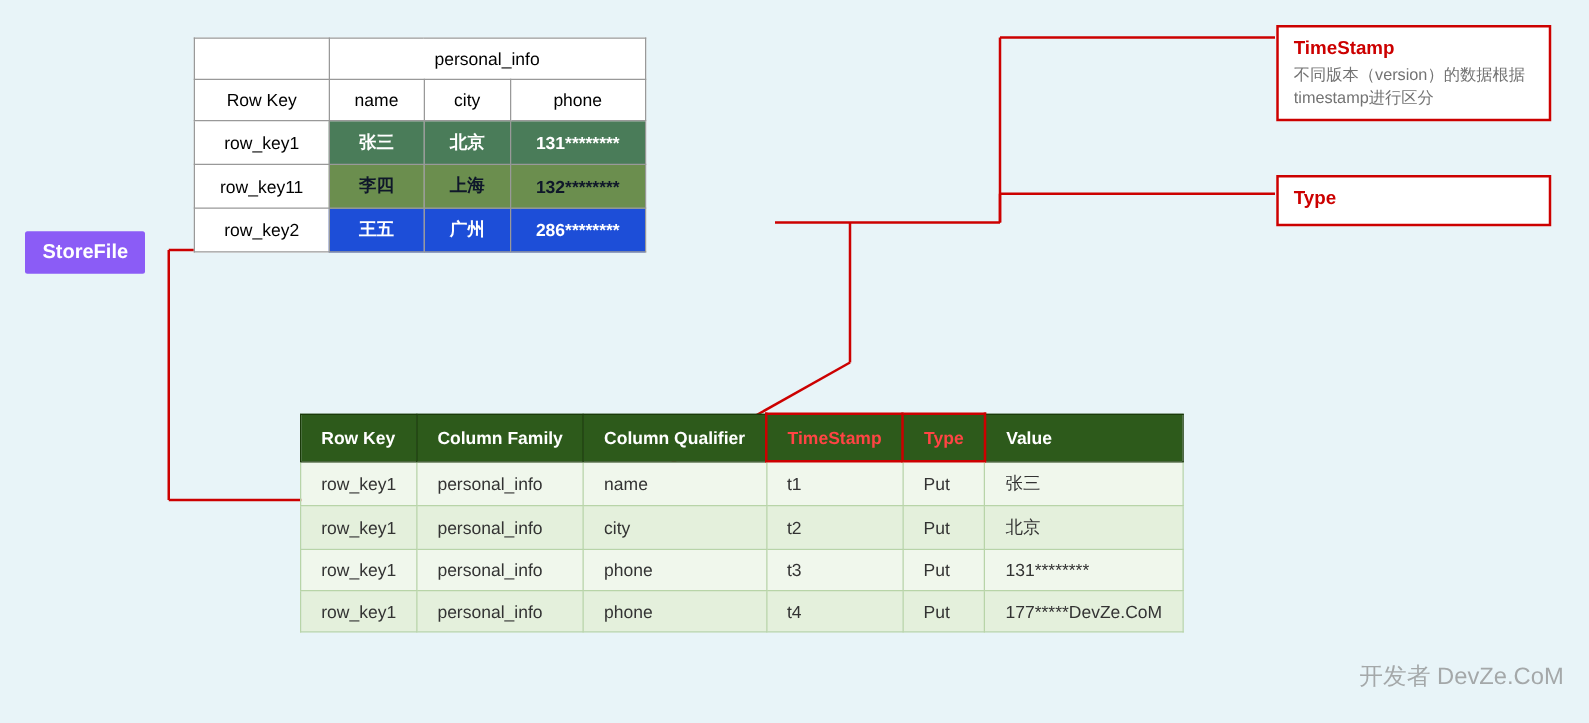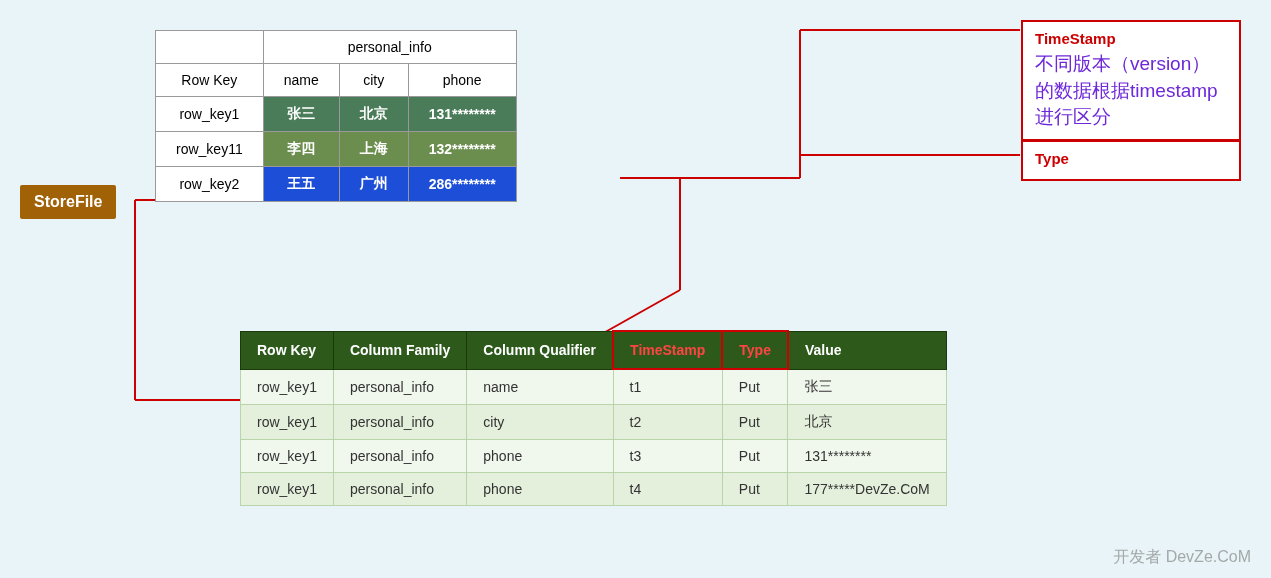--- a/index.html
+++ b/index.html
@@ -52,21 +52,21 @@
     }
 
     .top-table .data-row-1 td:not(.row-key-cell) {
       background: #4a7c59;
       color: white;
       font-weight: bold;
     }
 
     .top-table .data-row-2 td:not(.row-key-cell) {
       background: #6b8e4e;
-      color: #ffffff;
+      color: #0f172a;
       font-weight: bold;
     }
 
     .top-table .data-row-3 td:not(.row-key-cell) {
       background: #1d4ed8;
       color: white;
       font-weight: bold;
     }
 
     
@@ -104,21 +104,21 @@
 
     .bottom-table tr:nth-child(even) td {
       background: #e4f0dc;
     }
 
     
     .storefile-badge {
       position: absolute;
       left: 20px;
       top: 185px;
-      background: #a16207;
+      background: #8b5cf6;
       color: white;
       font-weight: bold;
       font-size: 16px;
       padding: 8px 14px;
       border-radius: 2px;
     }
 
     
     .annotation-box {
       position: absolute;
@@ -129,22 +129,22 @@
     }
 
     .annotation-box .title {
       color: #cc0000;
       font-weight: bold;
       font-size: 15px;
       margin-bottom: 4px;
     }
 
     .annotation-box .content {
-      color: #6d28d9;
-      font-size: 19px;
+      color: #737373;
+      font-size: 13px;
       line-height: 1.4;
     }
 
     .timestamp-box {
       top: 20px;
       right: 30px;
     }
 
     .type-box {
       top: 140px;
@@ -157,23 +157,23 @@
       top: 0;
       left: 0;
       width: 1271px;
       height: 578px;
       pointer-events: none;
     }
 
     
     .watermark {
       position: absolute;
-      bottom: 10px;
+      bottom: 24px;
       right: 20px;
-      font-size: 16px;
+      font-size: 19px;
       color: #888;
       opacity: 0.7;
     }
   </style>
 </head>
 <body>
 
 <div class="main-container">
 
   <svg class="connector-svg">

